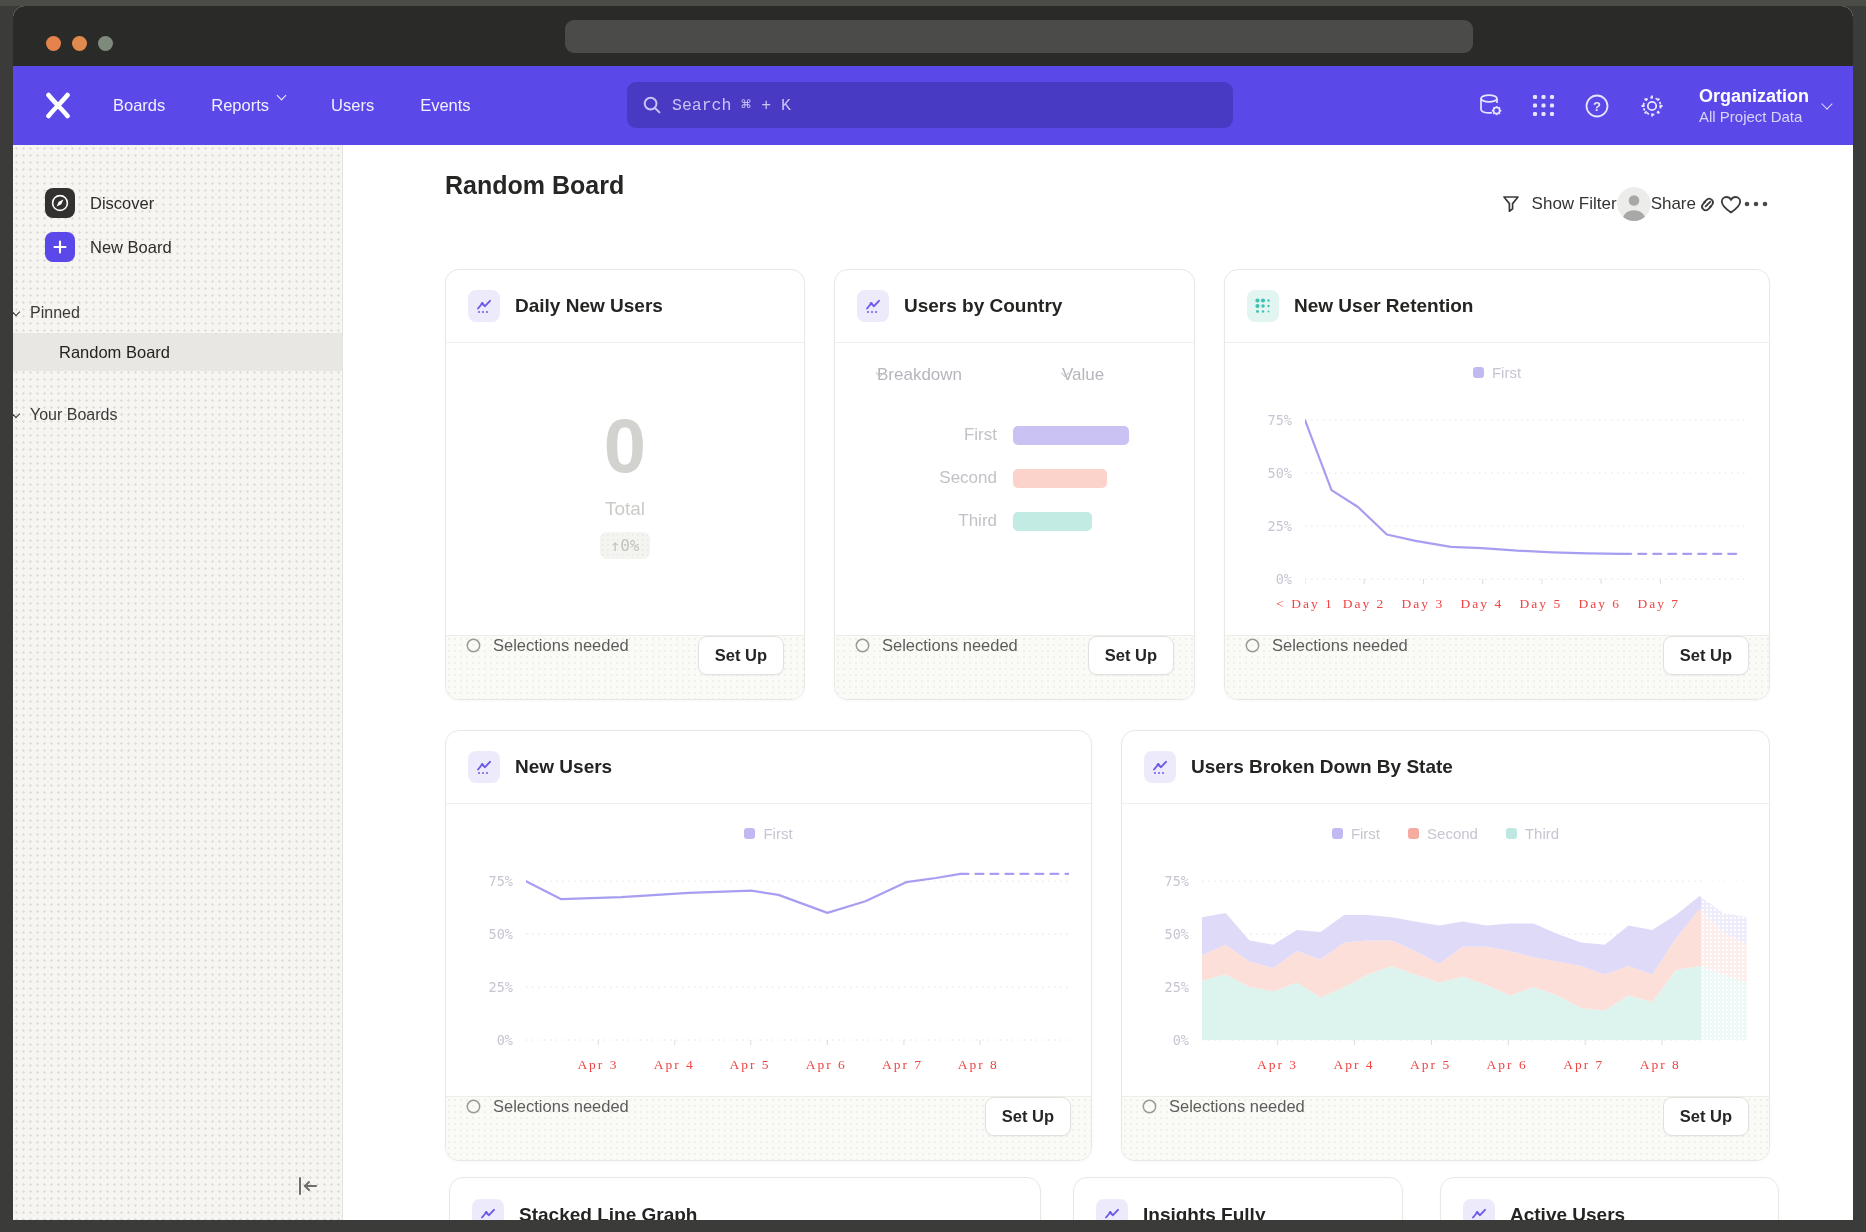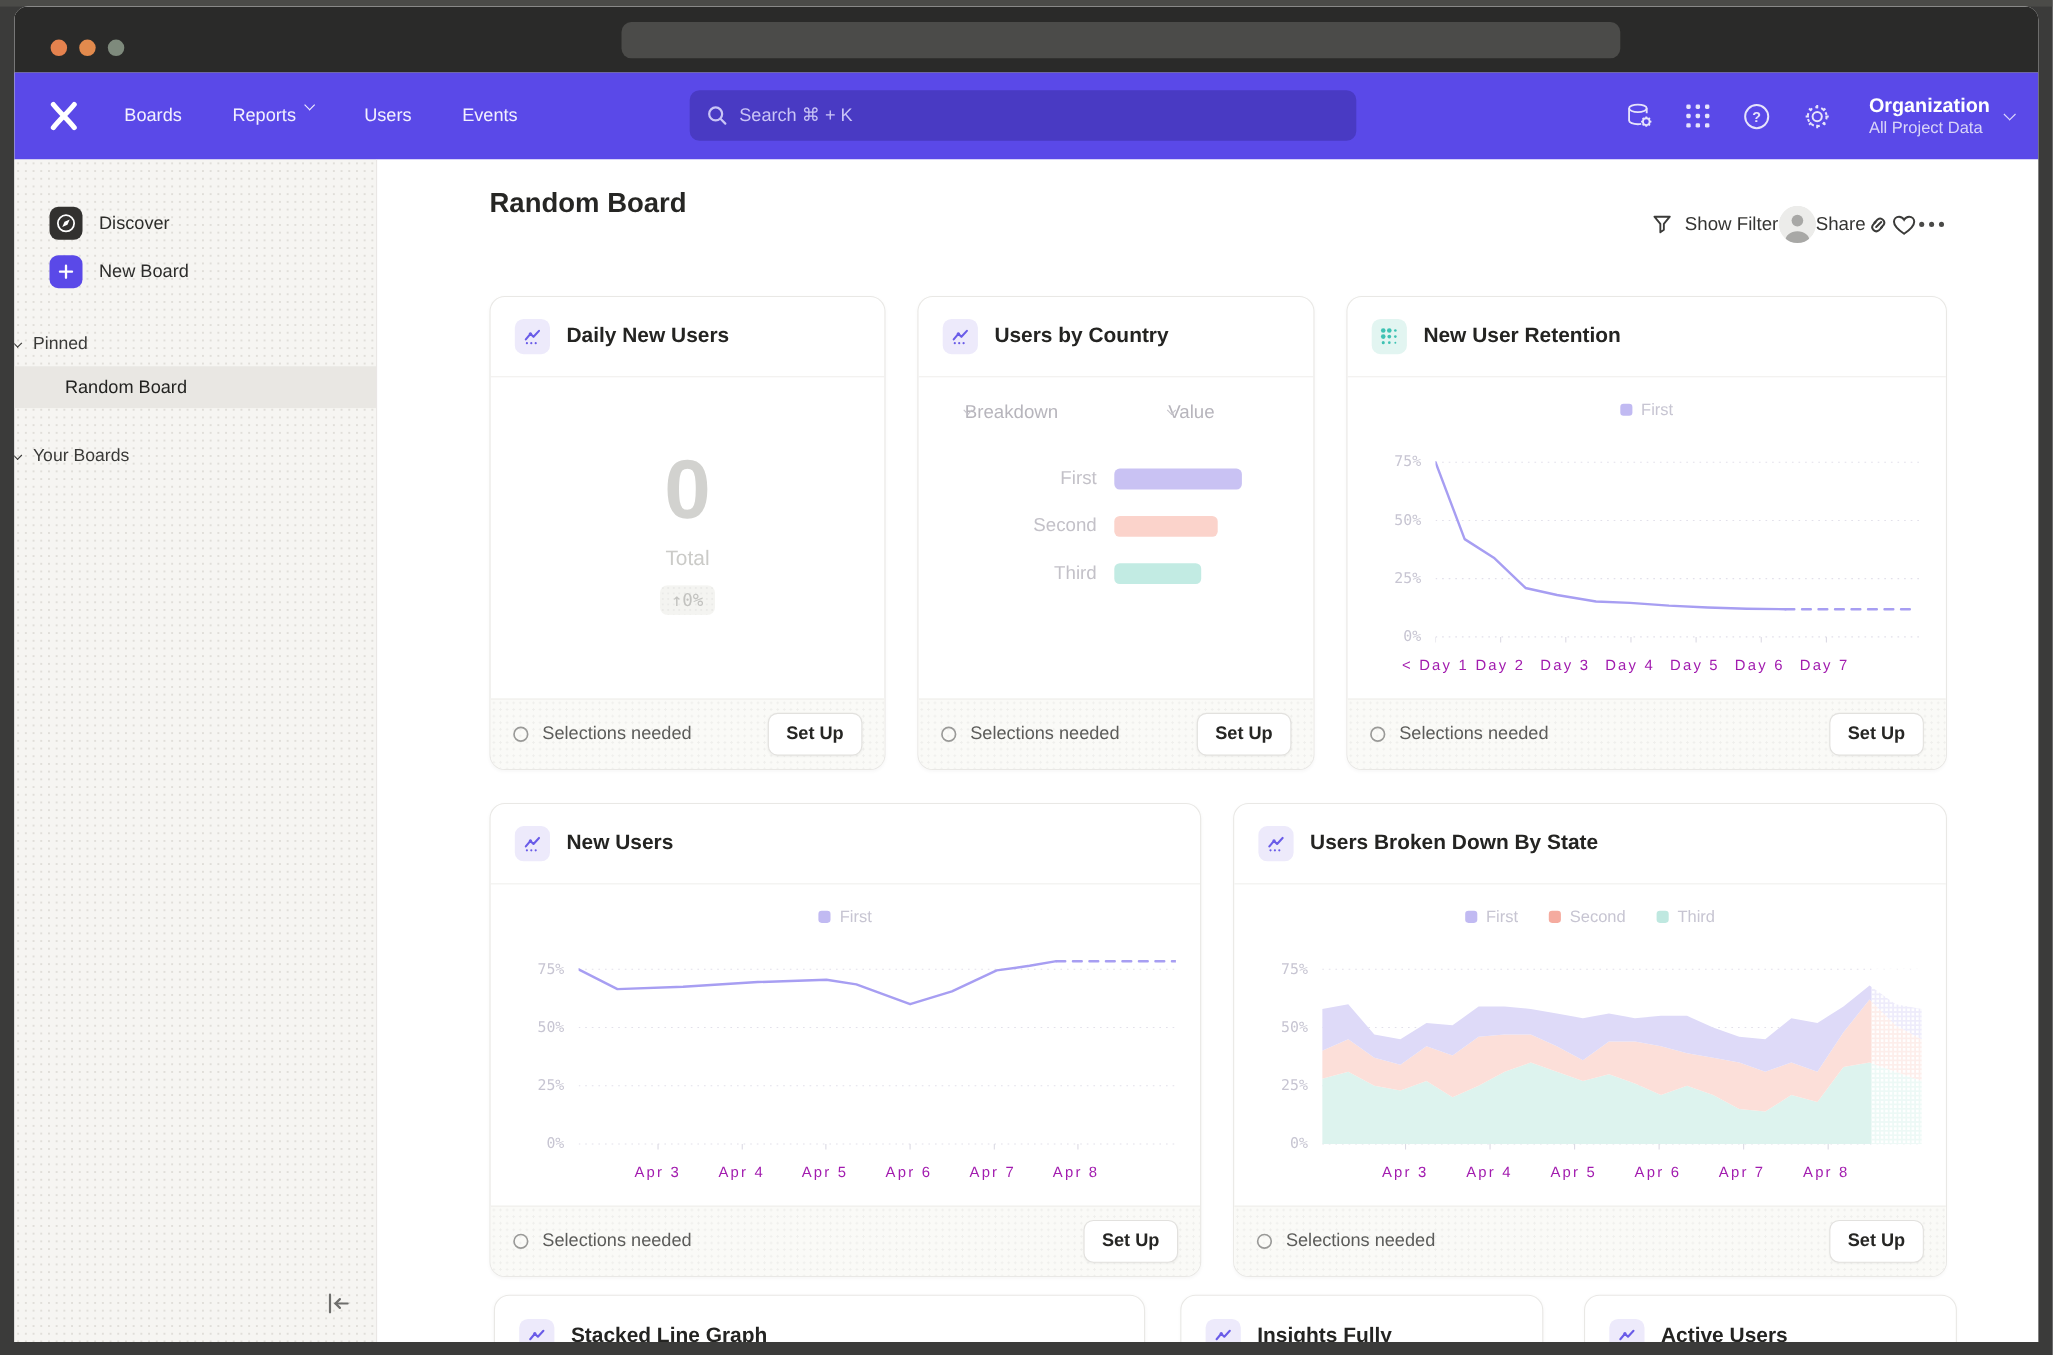--- a/index.html
+++ b/index.html
@@ -17,21 +17,21 @@
   .navbar{position:absolute;top:60px;left:0;right:0;height:79px;background:#5a49e8;
     display:flex;align-items:center;padding:0 30px}
   .logo{display:flex;align-items:center;margin-right:40px;cursor:pointer}
   .nav-menu{display:flex;gap:46px;align-items:center}
   .nav-item{color:#f2f0fe;font-size:16.5px;font-weight:500;display:flex;gap:9px;align-items:flex-start;cursor:pointer}
   .chev{display:inline-block;width:7px;height:7px;border-right:1.7px solid currentColor;
     border-bottom:1.7px solid currentColor;transform:rotate(45deg);margin-top:-4px}
   .search{position:absolute;left:614px;top:16px;width:606px;height:46px;background:rgba(12,6,62,.22);
     border-radius:9px;display:flex;align-items:center;padding:0 15px;gap:10px}
   .search input{background:transparent;border:none;outline:none;color:#dcd8fb;font-size:16.5px;width:100%;
-    font-family:Liberation Sans, sans-serif}
+    font-family:Liberation Mono, monospace}
   .search input::placeholder{color:#c9c4f6}
   .nav-right{position:absolute;right:22px;top:0;height:79px;display:flex;align-items:center;gap:27px}
   .nav-ic{display:flex;align-items:center;justify-content:center;cursor:pointer}
   .org{display:flex;align-items:center;gap:14px;cursor:pointer;margin-left:6px}
   .org-name{font-size:18px;font-weight:700;color:#fff;line-height:1.2}
   .org-sub{font-size:15px;color:#d9d5f8;margin-top:1px}
   .org .chev{color:#dcd8fb;width:8px;height:8px}
   
   .sidebar{position:absolute;top:139px;left:0;width:330px;bottom:0;background-color:#f6f5f2;
     background-image:radial-gradient(#e0ded9 1px,transparent 1.2px);background-size:7px 7px;
@@ -58,21 +58,21 @@
   .card{position:absolute;background:#fff;border:1px solid #e9e8e5;border-radius:14px;display:flex;
     flex-direction:column;box-shadow:0 1px 3px rgba(0,0,0,.03);overflow:hidden}
   .card-head{display:flex;align-items:center;gap:15px;padding:0 22px;height:73px;
     border-bottom:1px solid #f0efed;flex:none}
   .card-title{font-size:19px;font-weight:700;color:#242422}
   .chart-icon{width:32px;height:32px;border-radius:8px;background:#edeafb;display:flex;
     align-items:center;justify-content:center;flex:none}
   .chart-icon.teal{background:#e2f5f1}
   .card-foot{margin-top:auto;height:64px;border-top:1px solid #eeedea;background-color:#fafaf7;
     background-image:radial-gradient(rgba(0,0,0,.045) 1px,transparent 1.2px);background-size:6px 6px;
-    display:flex;align-items:center;justify-content:space-between;padding:0 20px;flex:none}
+    display:flex;align-items:flex-start;justify-content:space-between;padding:0 20px;flex:none}
   .foot-status{display:flex;align-items:center;gap:12px;color:#5c5c5a;font-size:16.5px}
   .setup-btn{background:#fff;border:1px solid #e2e1de;border-radius:9px;padding:9px 16px;font-size:16.5px;
     font-weight:700;color:#262624;cursor:pointer;box-shadow:0 1px 2px rgba(0,0,0,.04);
     font-family:"Liberation Sans",sans-serif}
   
   .big-body{flex:1;display:flex;flex-direction:column;align-items:center;justify-content:center;margin-top:-12px}
   .big-zero{font-size:76px;font-weight:600;color:#d2d2cf;line-height:1}
   .big-label{font-size:19px;color:#cccc c9;color:#cbcbc8;margin-top:14px}
   .big-badge{margin-top:12px;font-family:"DejaVu Sans Mono",monospace;font-size:16px;color:#c2c2bf;
     background-color:#f4f4f1;background-image:radial-gradient(rgba(0,0,0,.04) 1px,transparent 1px);
@@ -91,22 +91,22 @@
     background-image:radial-gradient(rgba(0,0,0,.07) 1px,transparent 1px);background-size:5px 5px}
   
   .chart-body{flex:1;display:flex;flex-direction:column;padding:12px 24px 0 24px}
   .legend{display:flex;justify-content:center;gap:28px;margin:8px 0 14px;font-size:15px;color:#c7c5d2;min-height:18px}
   .legend-item{display:flex;align-items:center;gap:8px}
   .legend-sq{width:11px;height:11px;border-radius:3px;display:inline-block}
   .plot-row{display:flex}
   .ycol{width:56px;position:relative;font-family:"DejaVu Sans Mono",monospace;font-size:13.5px;color:#c7c5d2;flex:none}
   .ycol span{position:absolute;right:13px;transform:translateY(-50%)}
   .plot{position:relative;flex:none}
-  .xrow{position:relative;height:26px;margin-left:56px;font-family:Liberation Sans, sans-serif;
-    font-size:13.5px;color:#a21caf}
+  .xrow{position:relative;height:26px;margin-left:56px;font-family:Liberation Serif, serif;
+    font-size:13.5px;color:#ef4444}
   .xrow span{position:absolute;top:7px;transform:translateX(-50%);white-space:nowrap;letter-spacing:2px}
   .forecast{position:absolute;top:0;bottom:6px;right:0;background-color:rgba(255,255,255,.48);
     background-image:radial-gradient(rgba(255,255,255,.95) 1.2px,transparent 1.2px);background-size:4px 4px}
 </style>
 </head>
 <body>
 
 <div id="stage">
   <div id="topstrip"></div>
 

